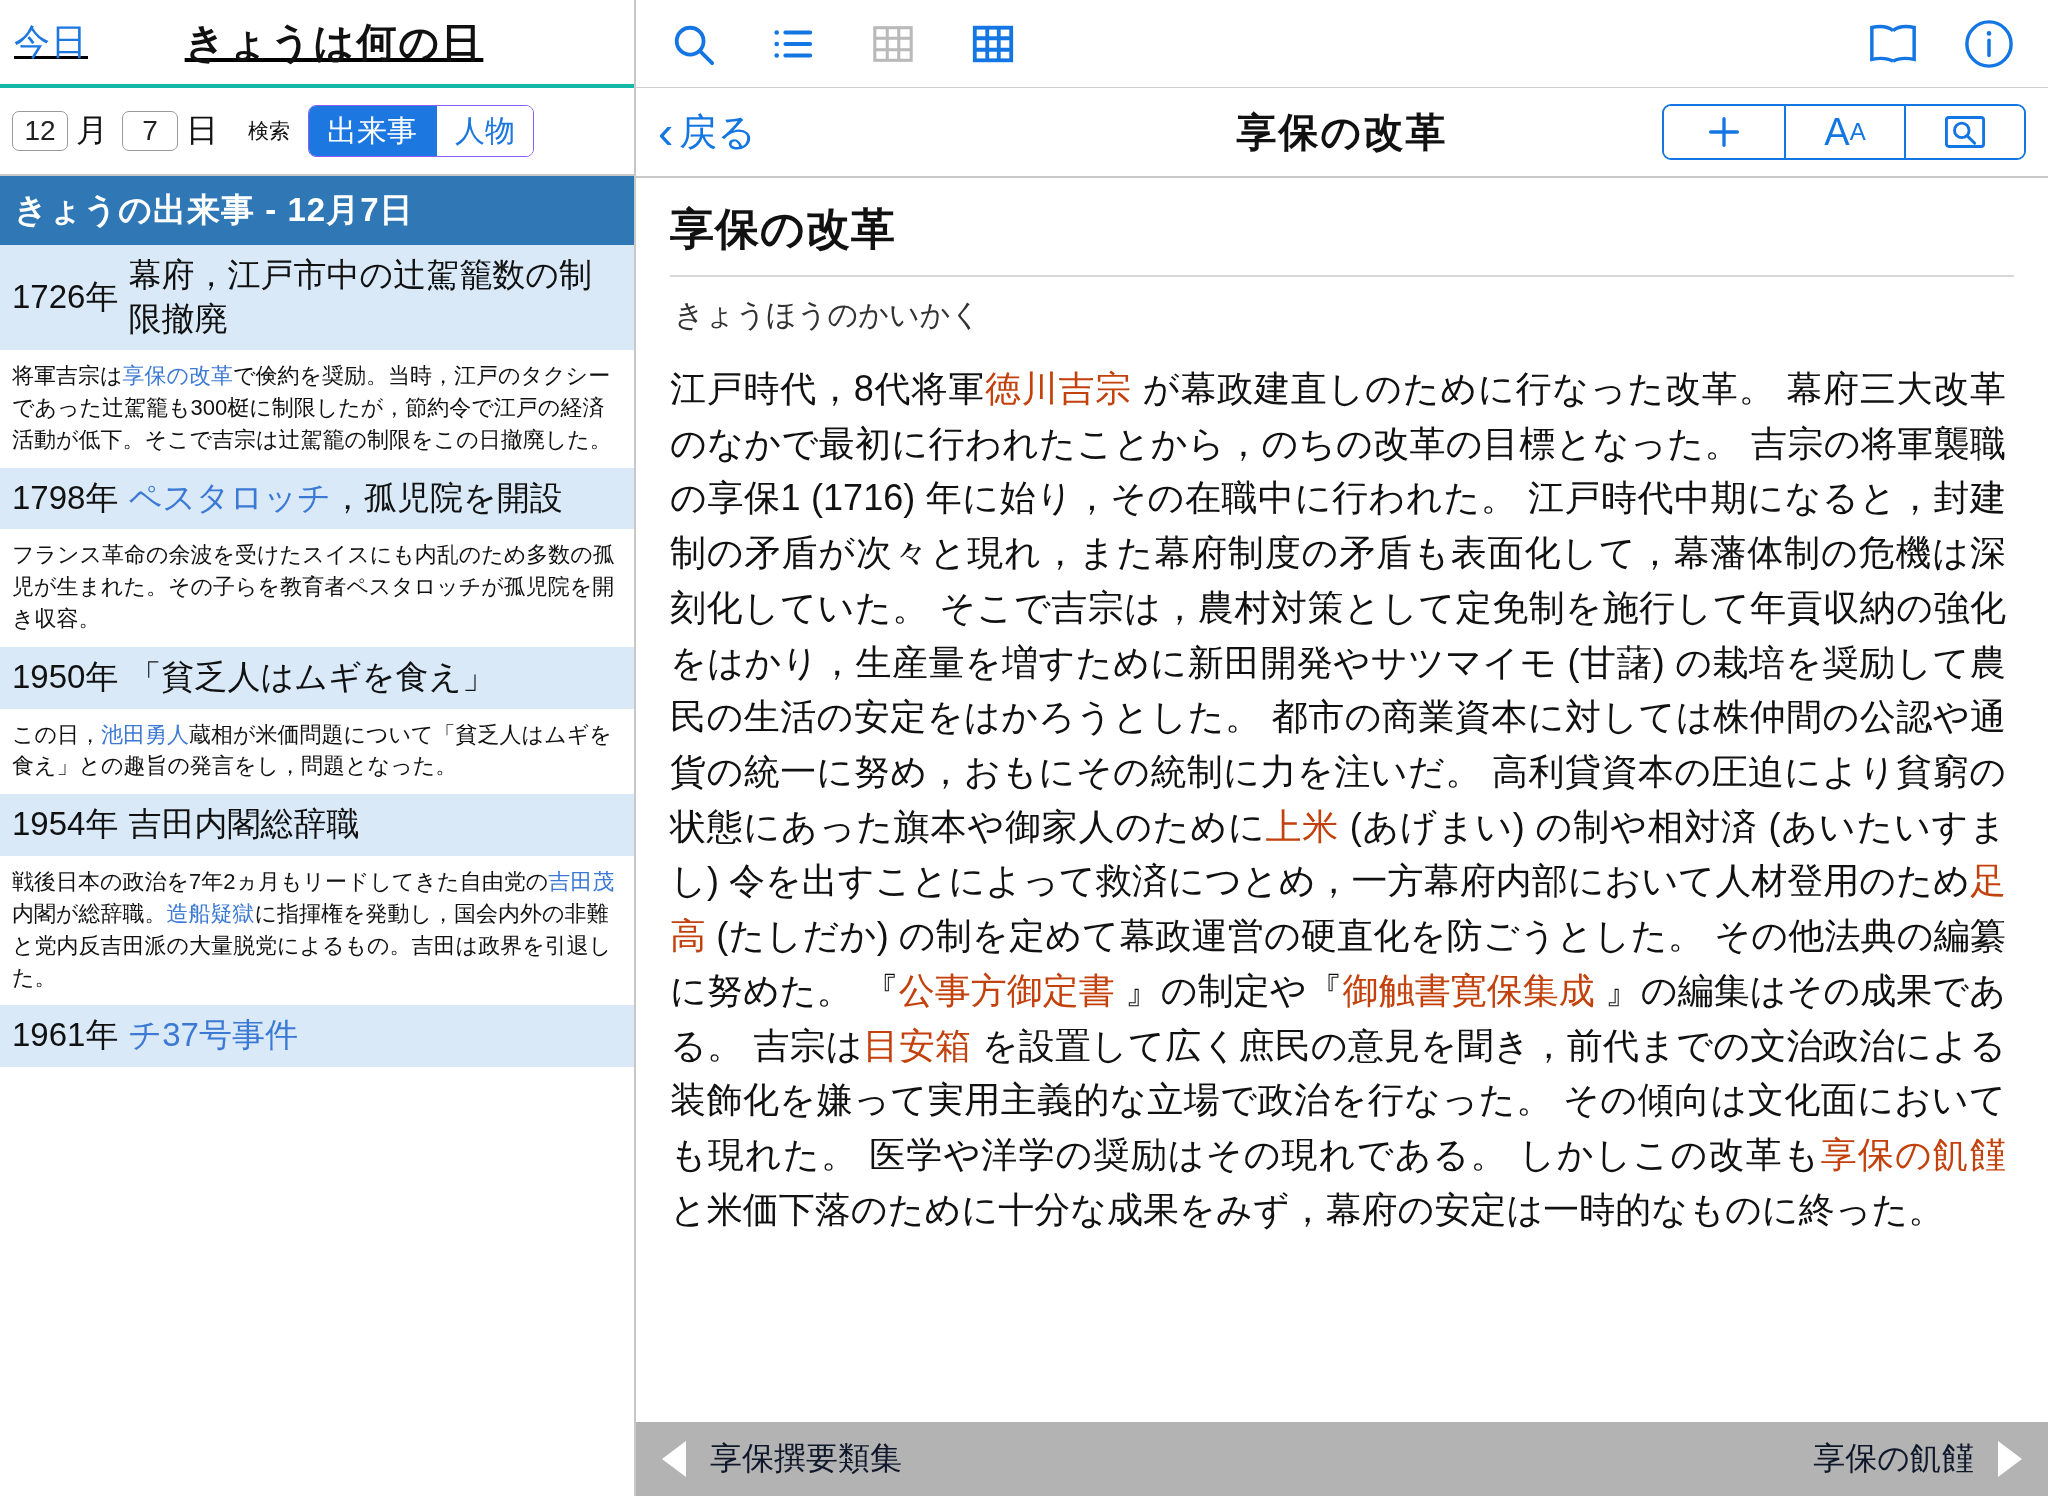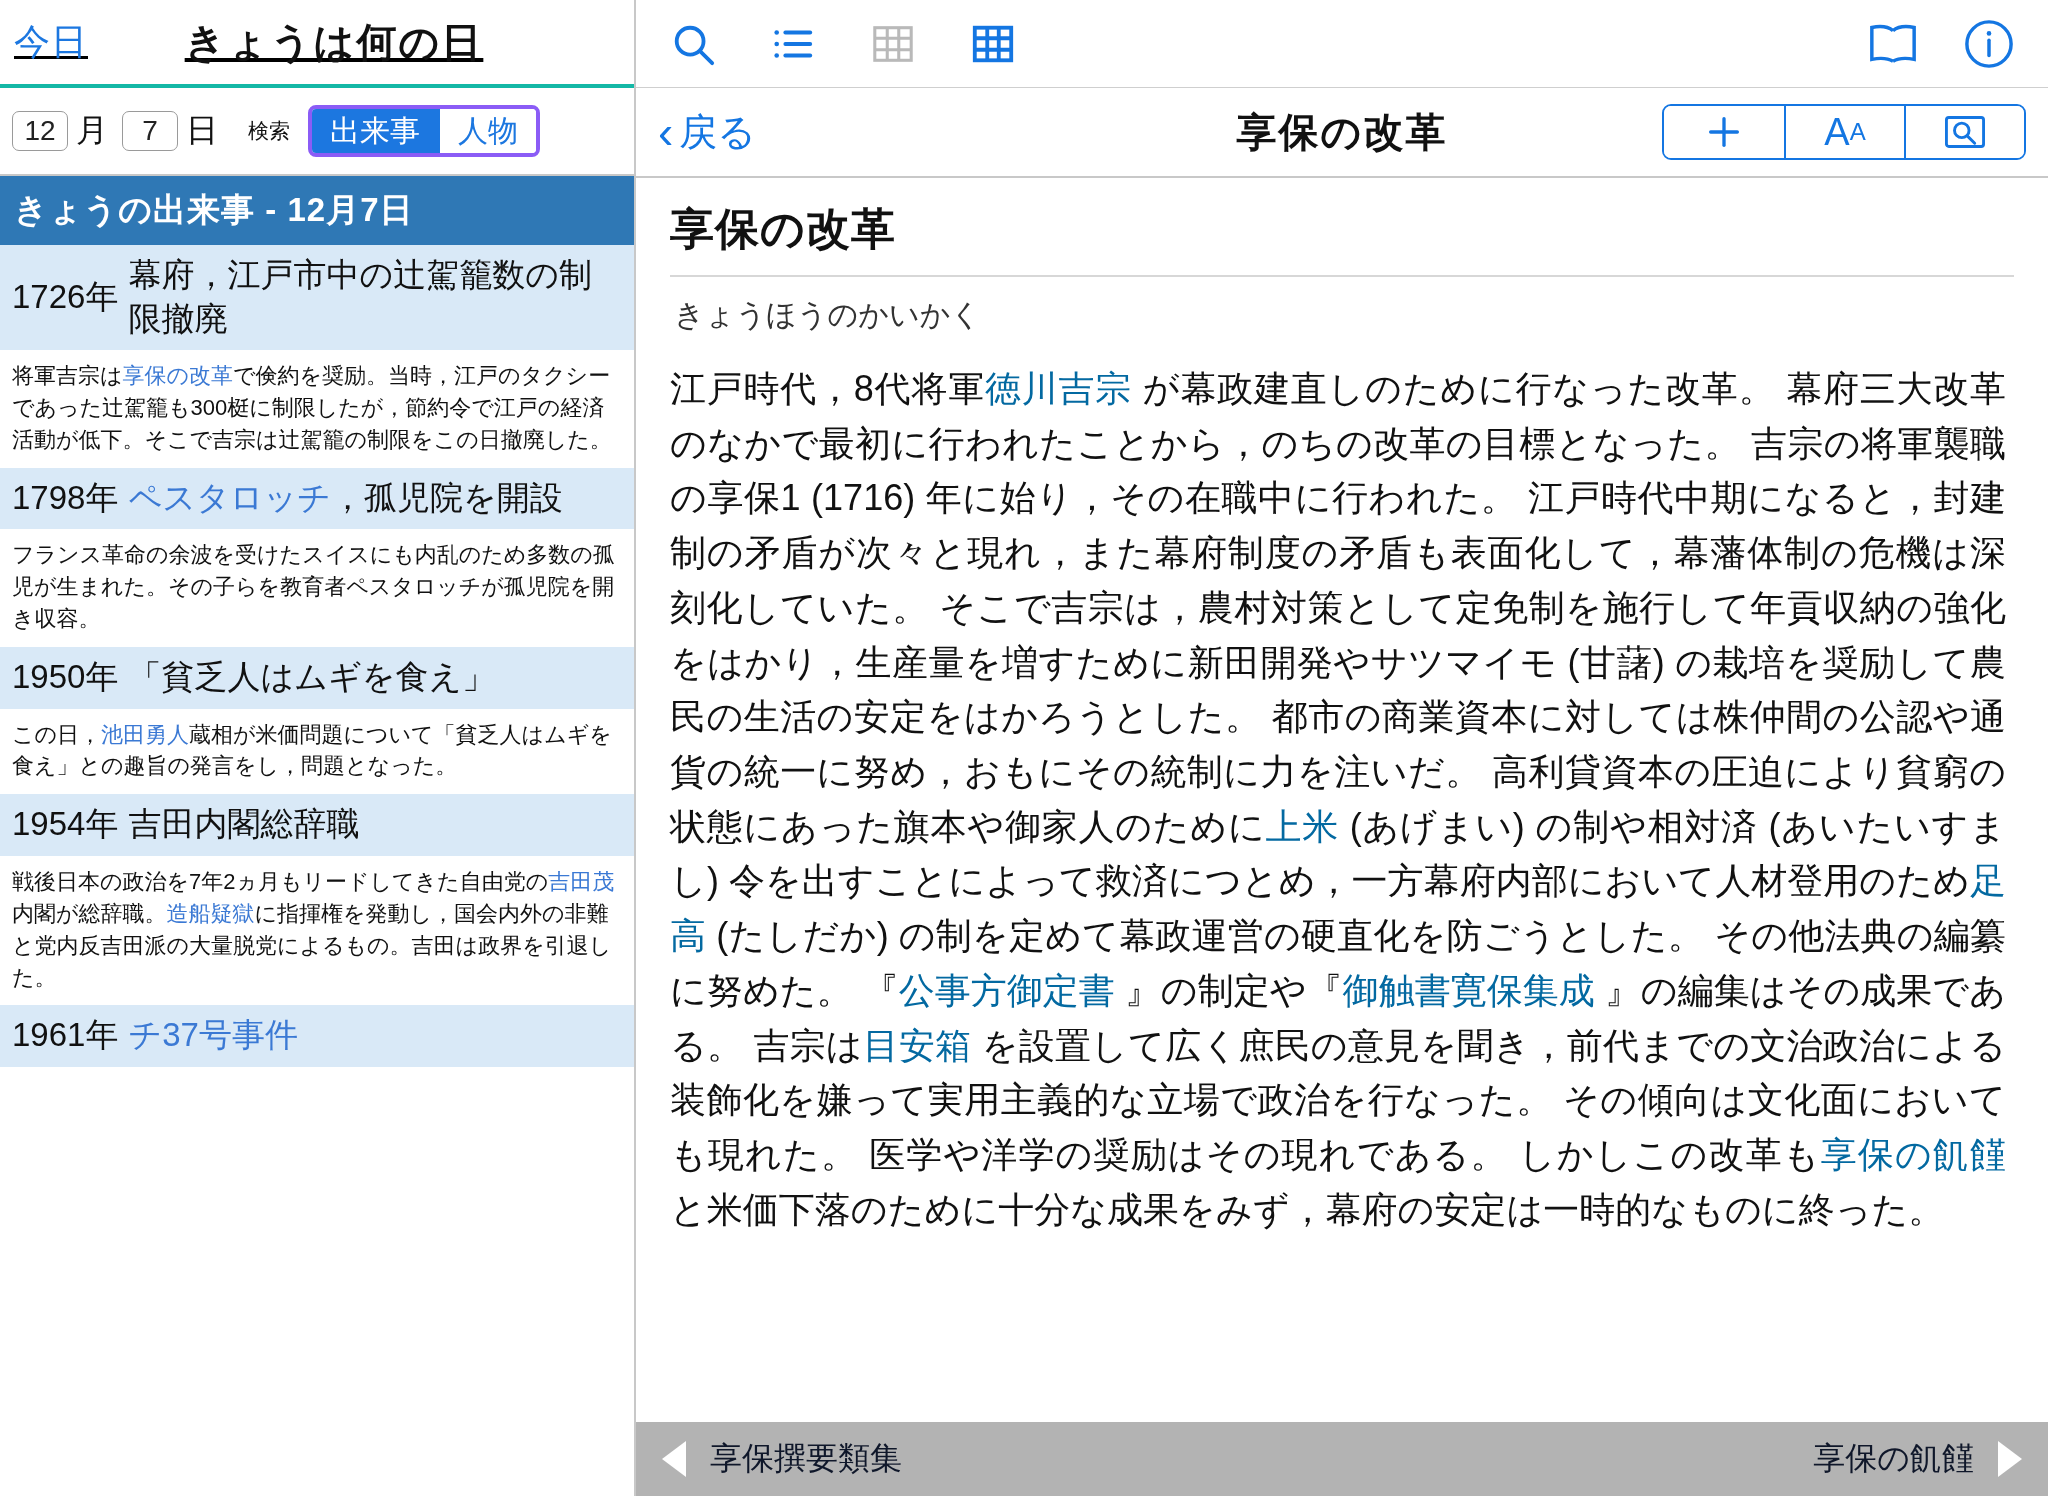--- a/index.html
+++ b/index.html
@@ -74,21 +74,21 @@
     margin: 0 14px 0 8px;
   }
   .search-label {
     font-size: 21px;
     color: #111;
     margin-left: 16px;
     margin-right: 18px;
   }
   .seg {
     display: flex;
-    border: 4px solid #8b5cf6;
+    border: 1px solid #8b5cf6;
     border-radius: 8px;
     overflow: hidden;
     height: 52px;
   }
   .seg div {
     padding: 0 18px;
     display: flex; align-items: center; justify-content: center;
     font-size: 30px;
     color: #1c77e0;
     background: #fff;
@@ -211,21 +211,21 @@
     color: #333;
     padding: 18px 0 26px 4px;
   }
   .article-body {
     font-size: 36px;
     line-height: 1.52;
     color: #111;
     text-align: justify;
     padding-right: 8px;
   }
-  .article-body .lnk { color: #0369a1; }
+  .article-body .lnk { color: #c2410c; }
 
   .bottombar {
     height: 74px;
     background: #b3b3b3;
     display: flex;
     align-items: center;
     justify-content: space-between;
     padding: 0 26px;
     flex: 0 0 auto;
   }

